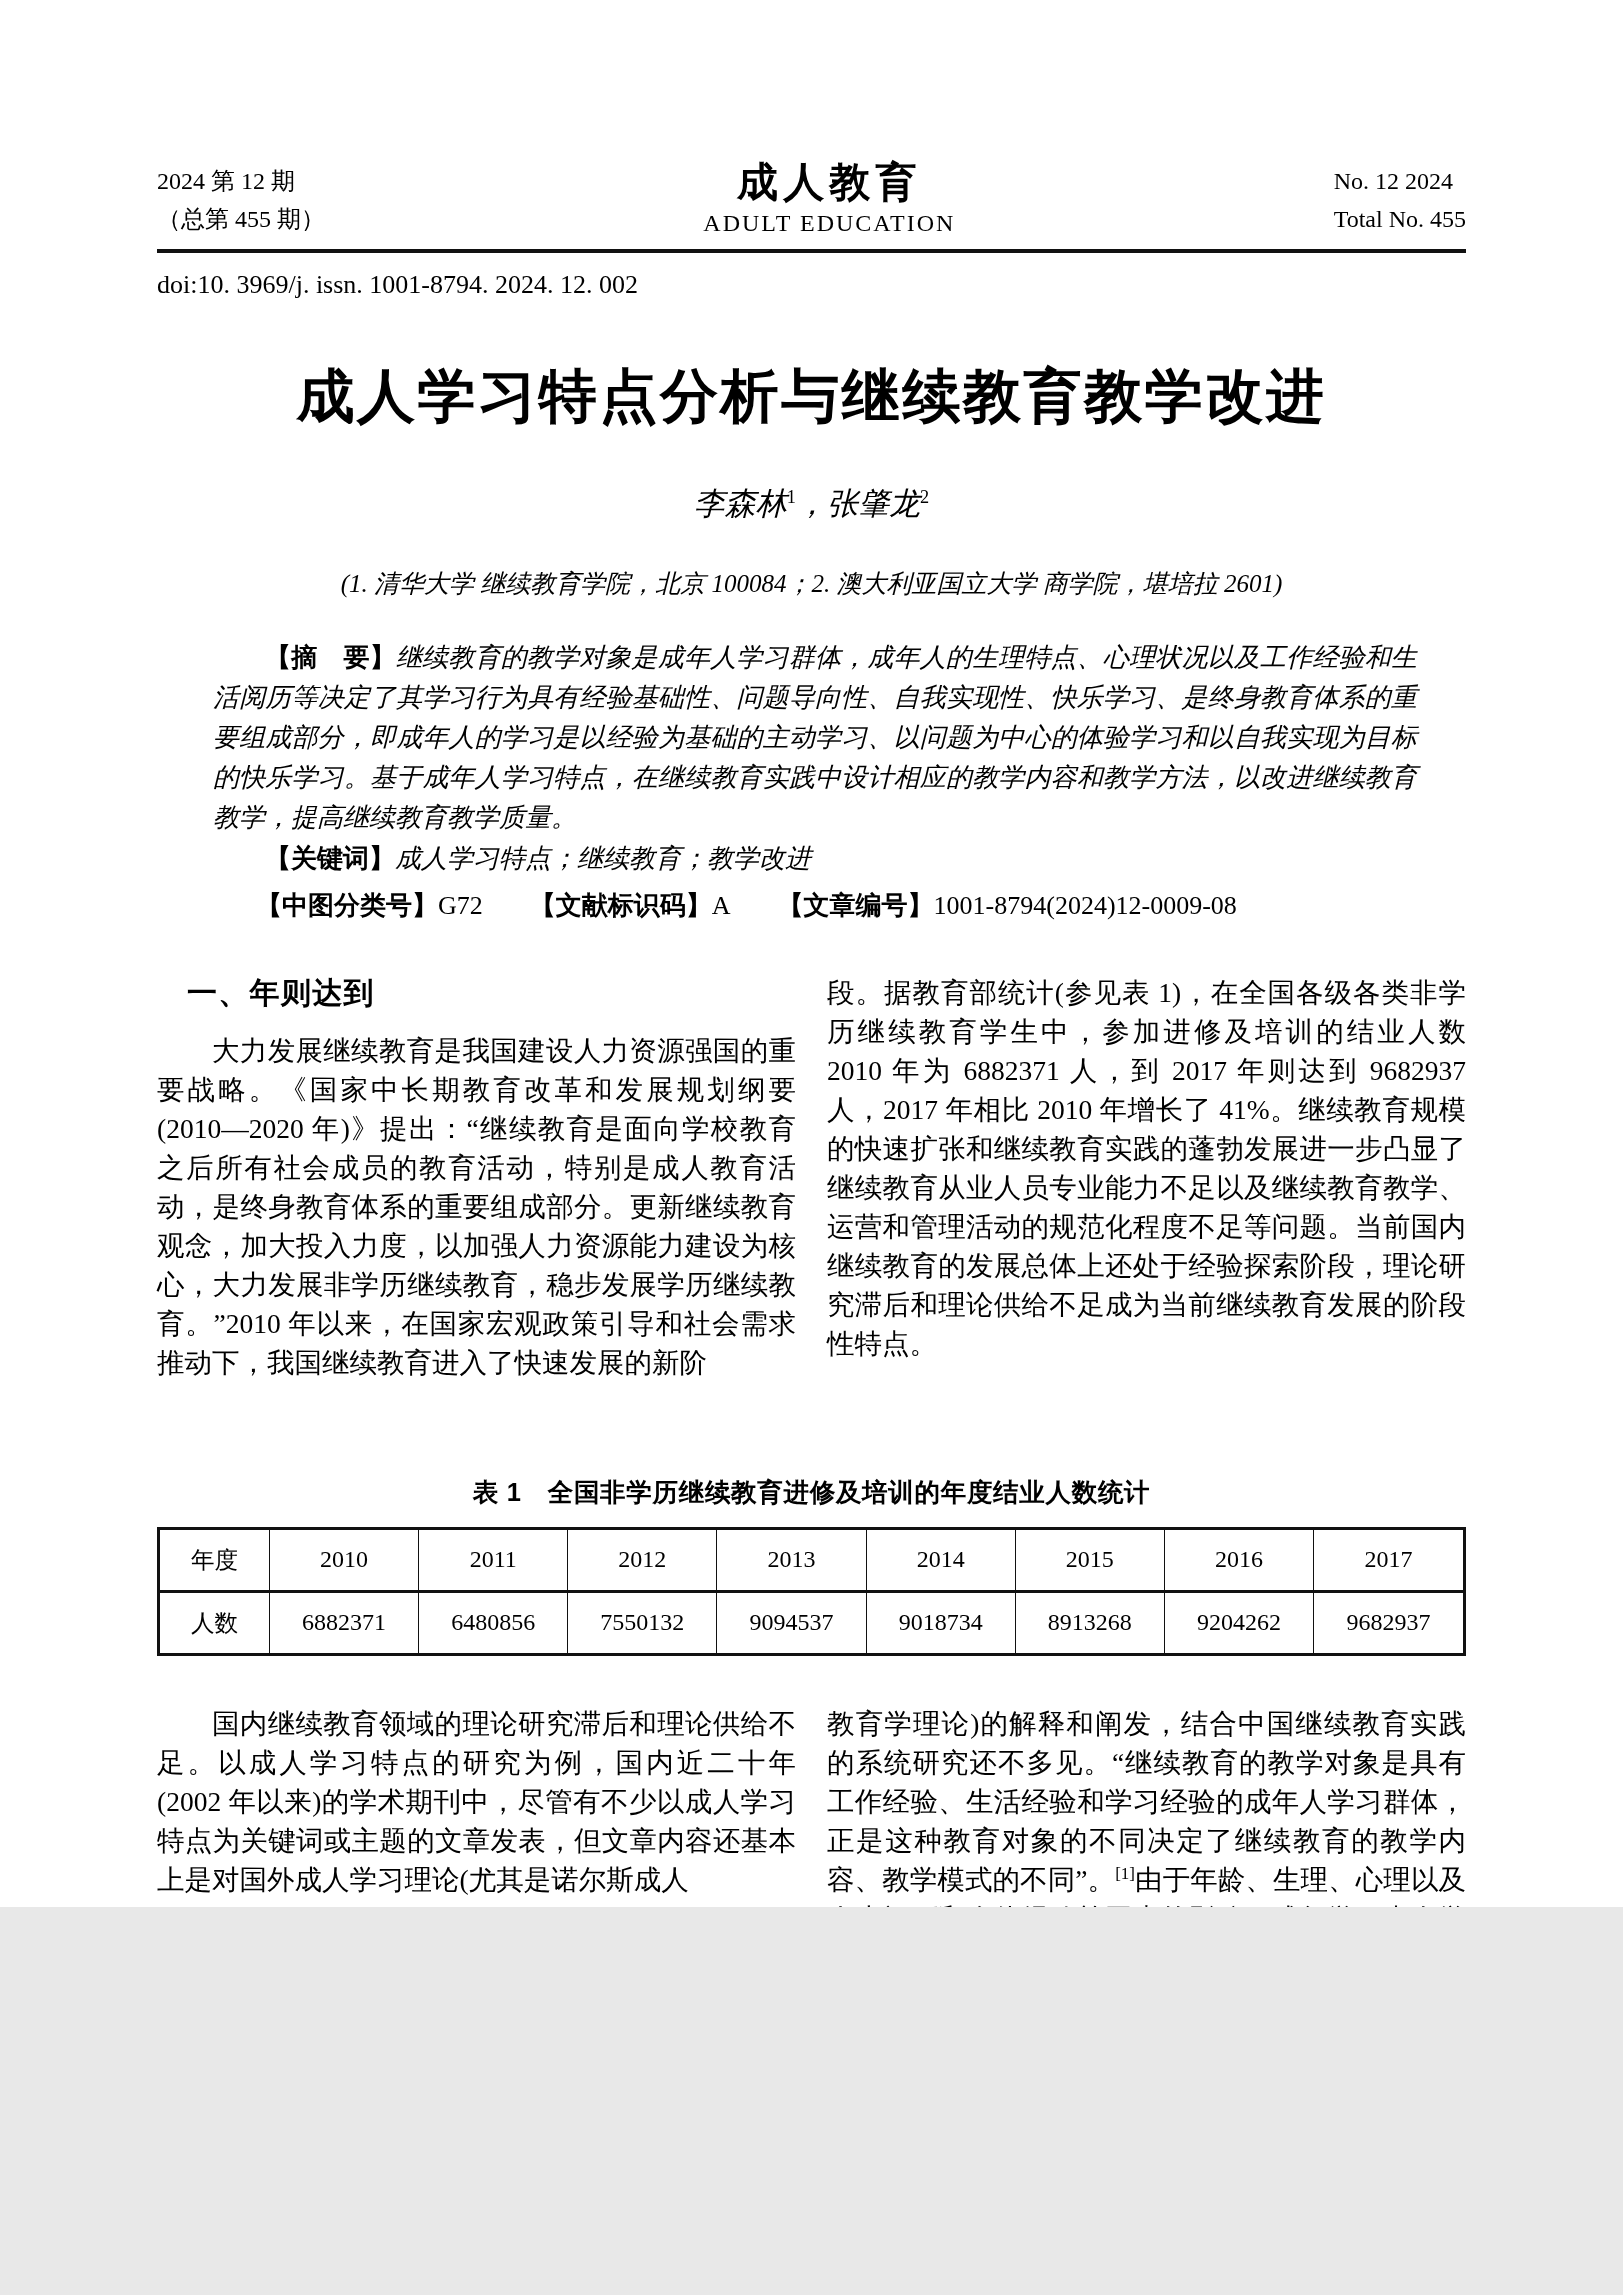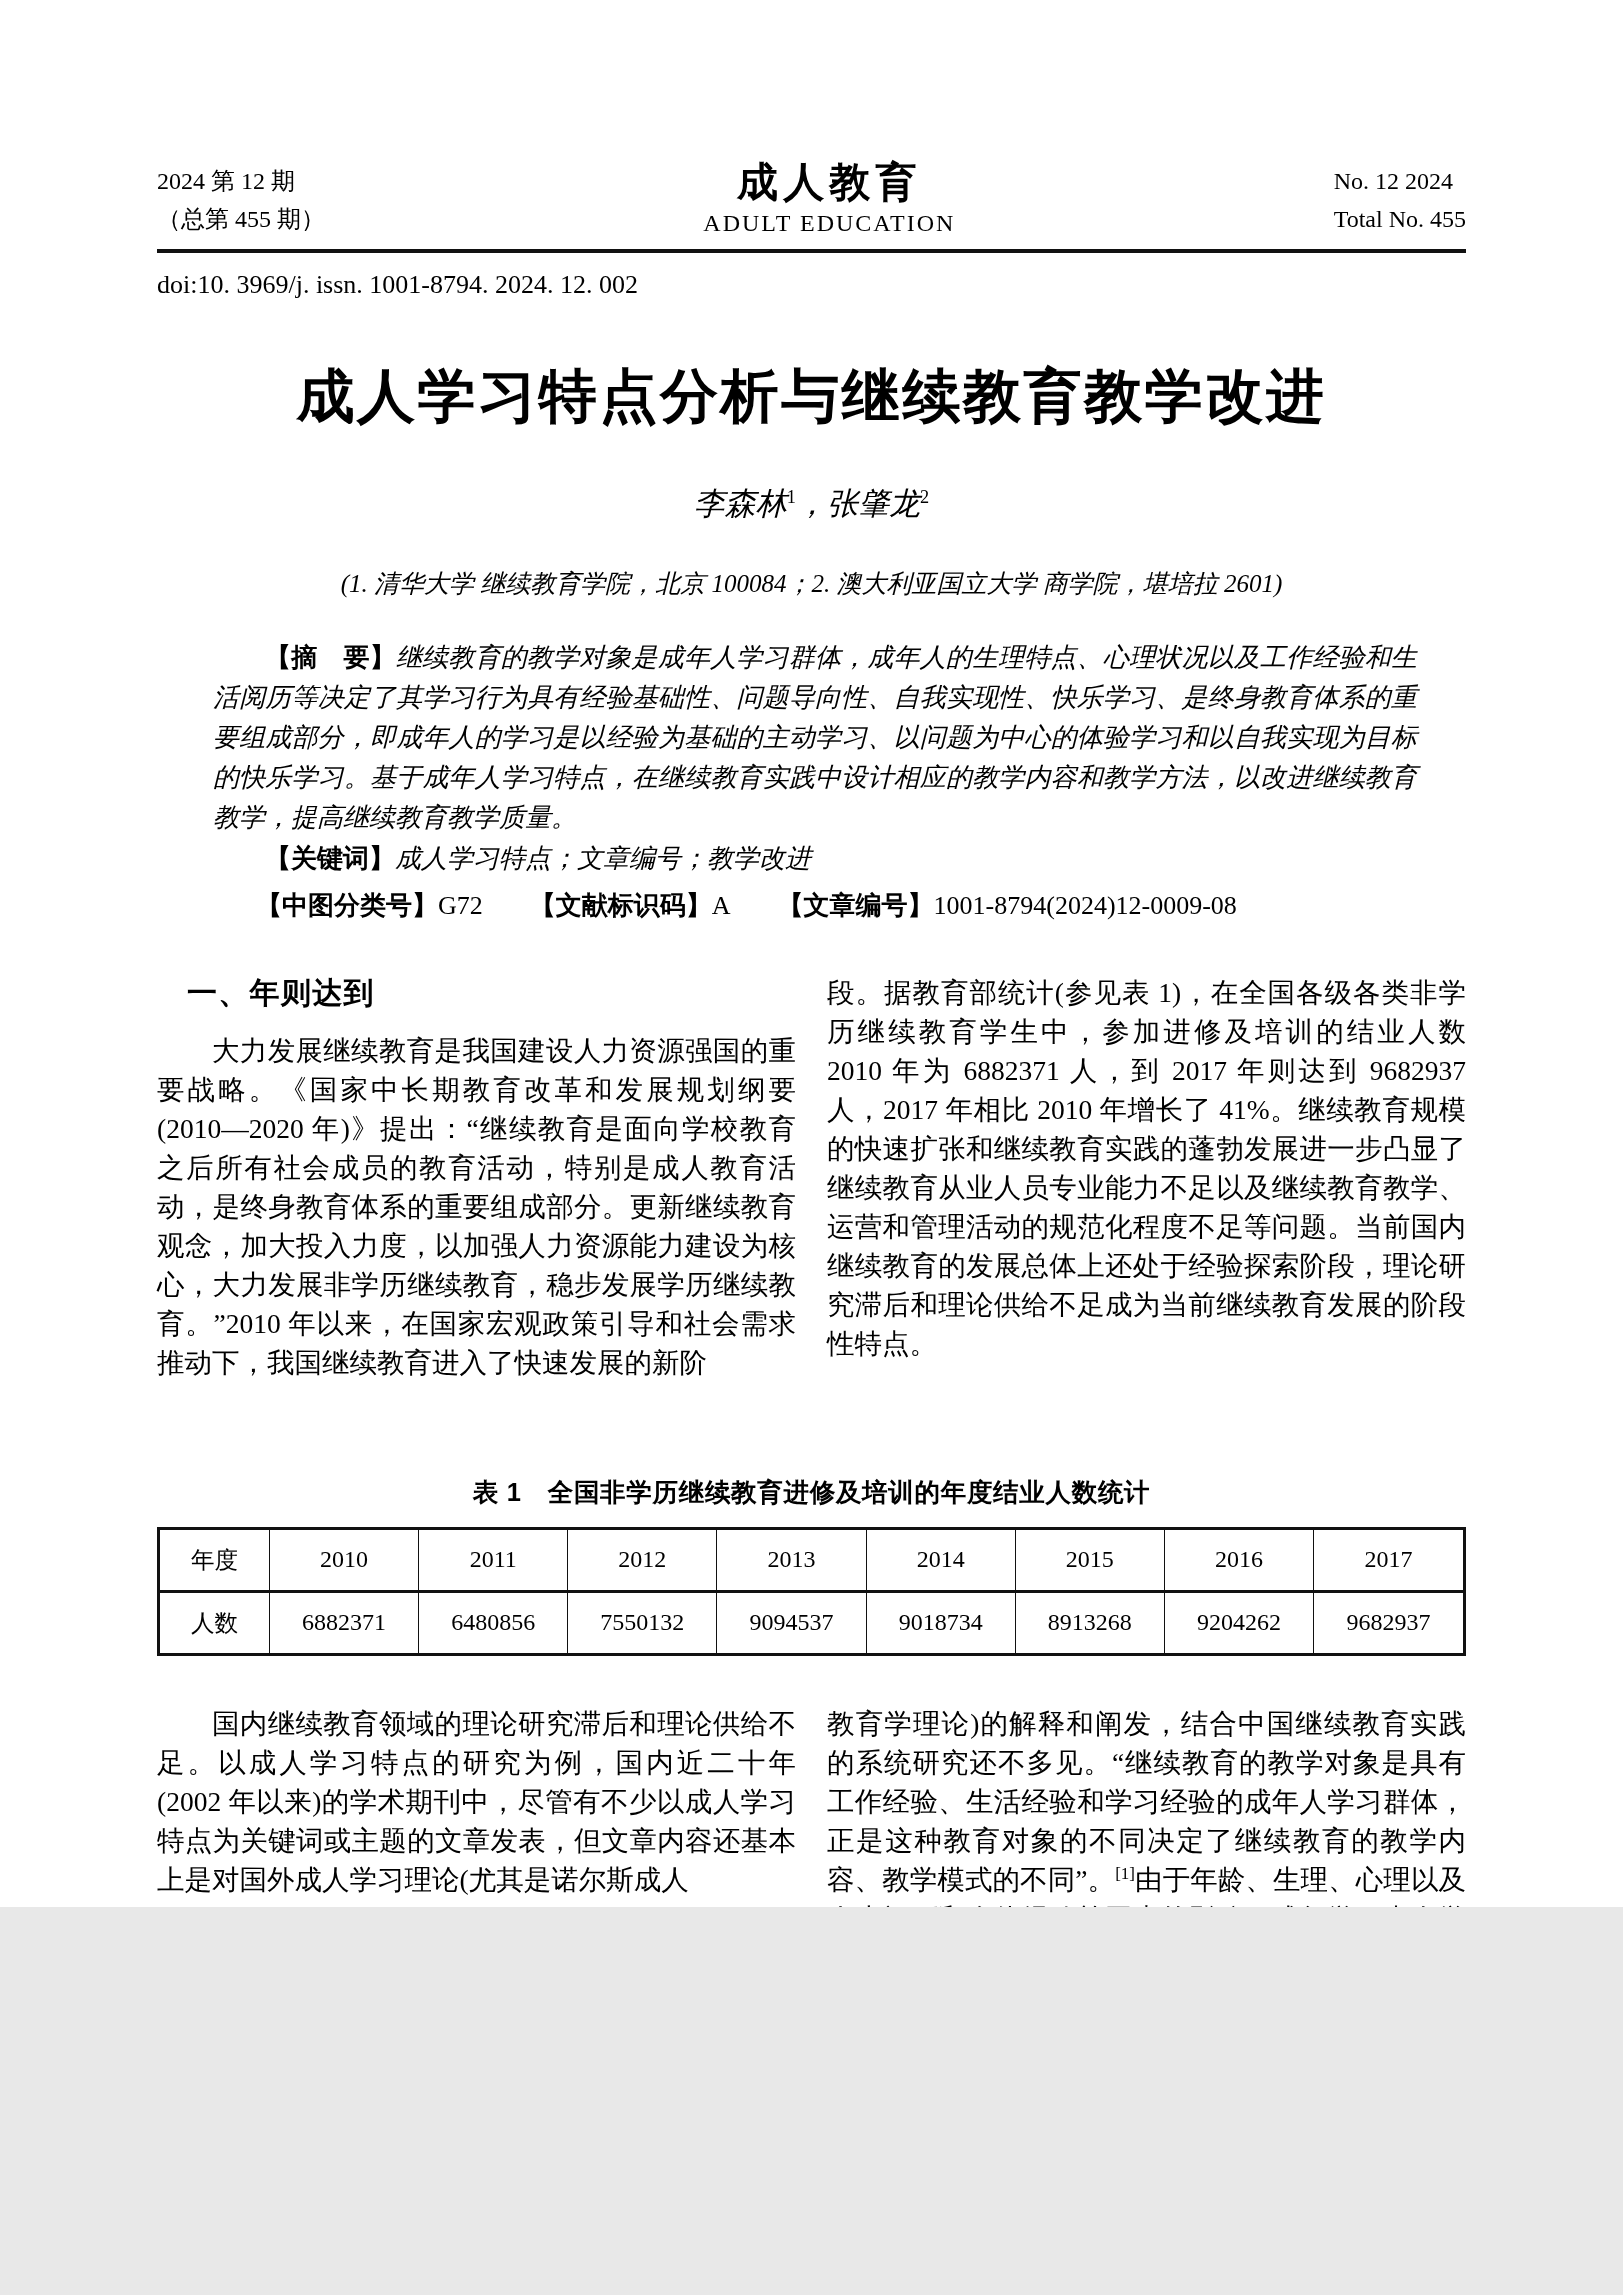--- a/index.html
+++ b/index.html
@@ -94,21 +94,21 @@
     <div class="doi-line">doi:10. 3969/j. issn. 1001-8794. 2024. 12. 002</div>
 
     <div class="title">成人学习特点分析与继续教育教学改进</div>
 
     <div class="authors"><span>李森林</span><sup>1</sup><span>，</span><span>张肇龙</span><sup>2</sup></div>
 
     <div class="affiliation">(1. 清华大学 继续教育学院，北京 100084；2. 澳大利亚国立大学 商学院，堪培拉 2601)</div>
 
     <div class="abs-block">
       <div class="abs-par"><span class="lbl">【摘　要】</span><span>继续教育的教学对象是成年人学习群体，成年人的生理特点、心理状况以及工作经验和生活阅历等决定了其学习行为具有经验基础性、问题导向性、自我实现性、快乐学习、是终身教育体系的重要组成部分，即成年人的学习是以经验为基础的主动学习、以问题为中心的体验学习和以自我实现为目标的快乐学习。基于成年人学习特点，在继续教育实践中设计相应的教学内容和教学方法，以改进继续教育教学，提高继续教育教学质量。</span></div>
-      <div class="kw-line"><span class="lbl">【关键词】</span><span>成人学习特点；文章编号；教学改进</span></div>
+      <div class="kw-line"><span class="lbl">【关键词】</span><span>成人学习特点；继续教育；教学改进</span></div>
     </div>
 
     <div class="clc-line"><span class="lbl">【中图分类号】</span><span>G72</span><span class="gap"></span><span class="lbl">【文献标识码】</span><span>A</span><span class="gap"></span><span class="lbl">【文章编号】</span><span>1001-8794(2024)12-0009-08</span></div>
 
     <div class="cols">
       <div class="col">
         <div class="sec-h">一、年则达到</div>
         <div class="par">大力发展继续教育是我国建设人力资源强国的重要战略。《国家中长期教育改革和发展规划纲要(2010—2020 年)》提出：“继续教育是面向学校教育之后所有社会成员的教育活动，特别是成人教育活动，是终身教育体系的重要组成部分。更新继续教育观念，加大投入力度，以加强人力资源能力建设为核心，大力发展非学历继续教育，稳步发展学历继续教育。”2010 年以来，在国家宏观政策引导和社会需求推动下，我国继续教育进入了快速发展的新阶</div>
       </div>
       <div class="col">

